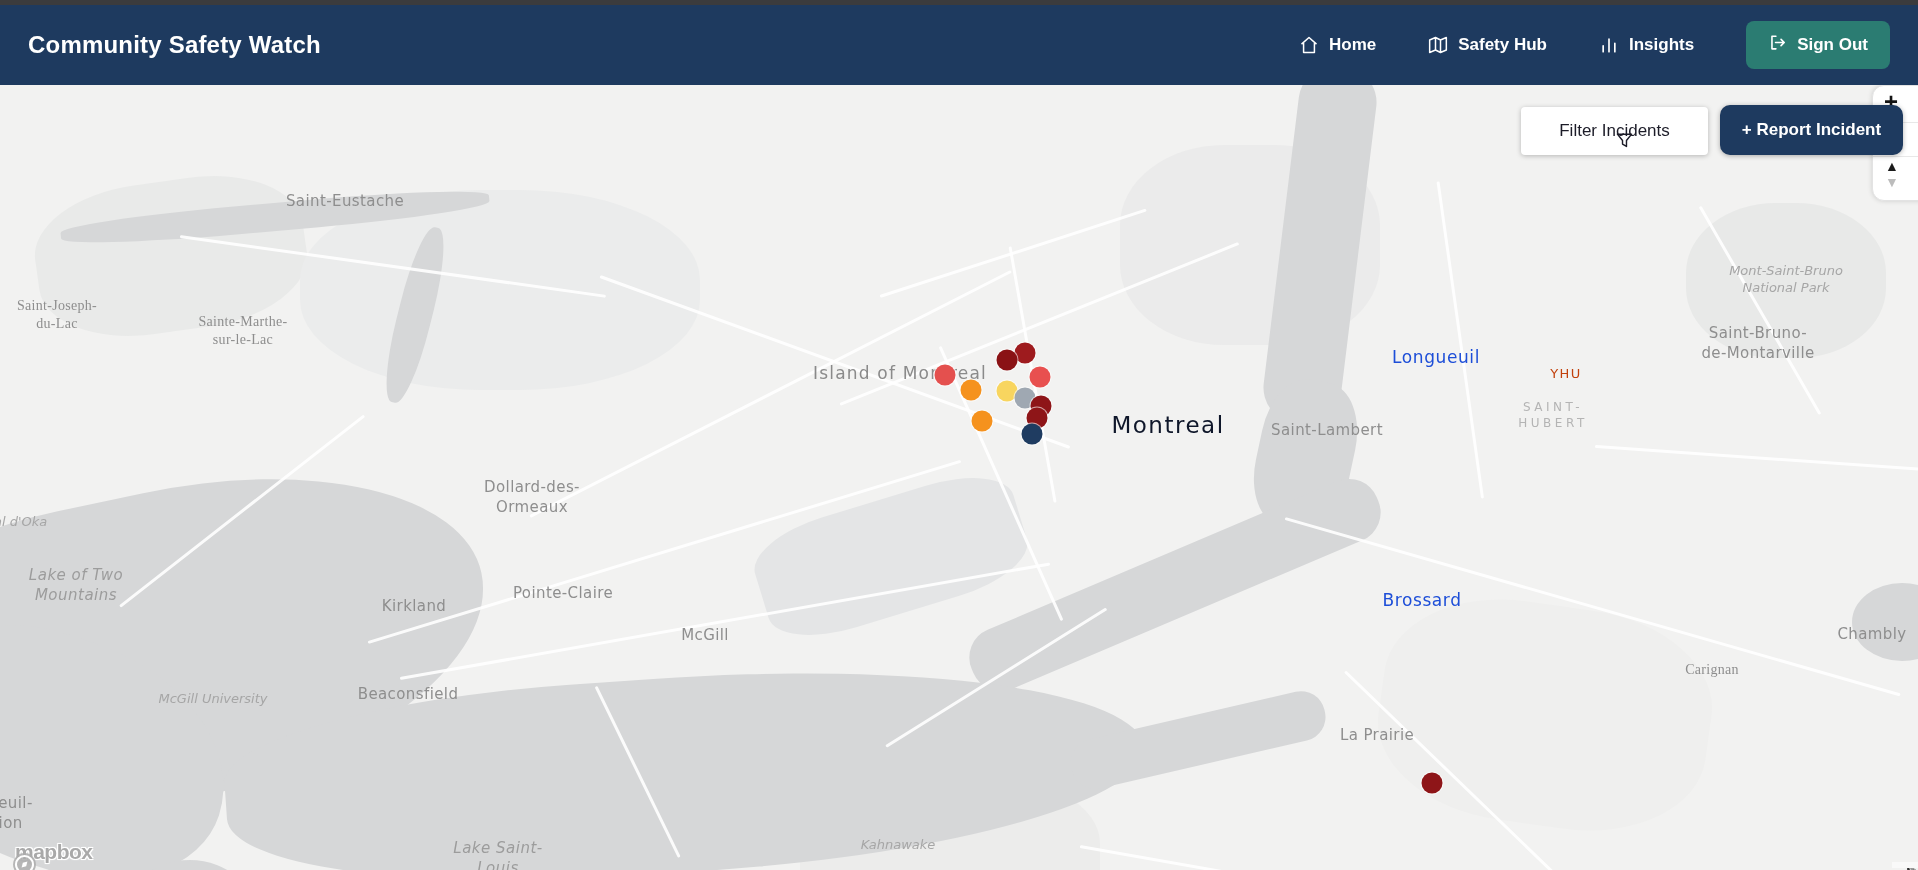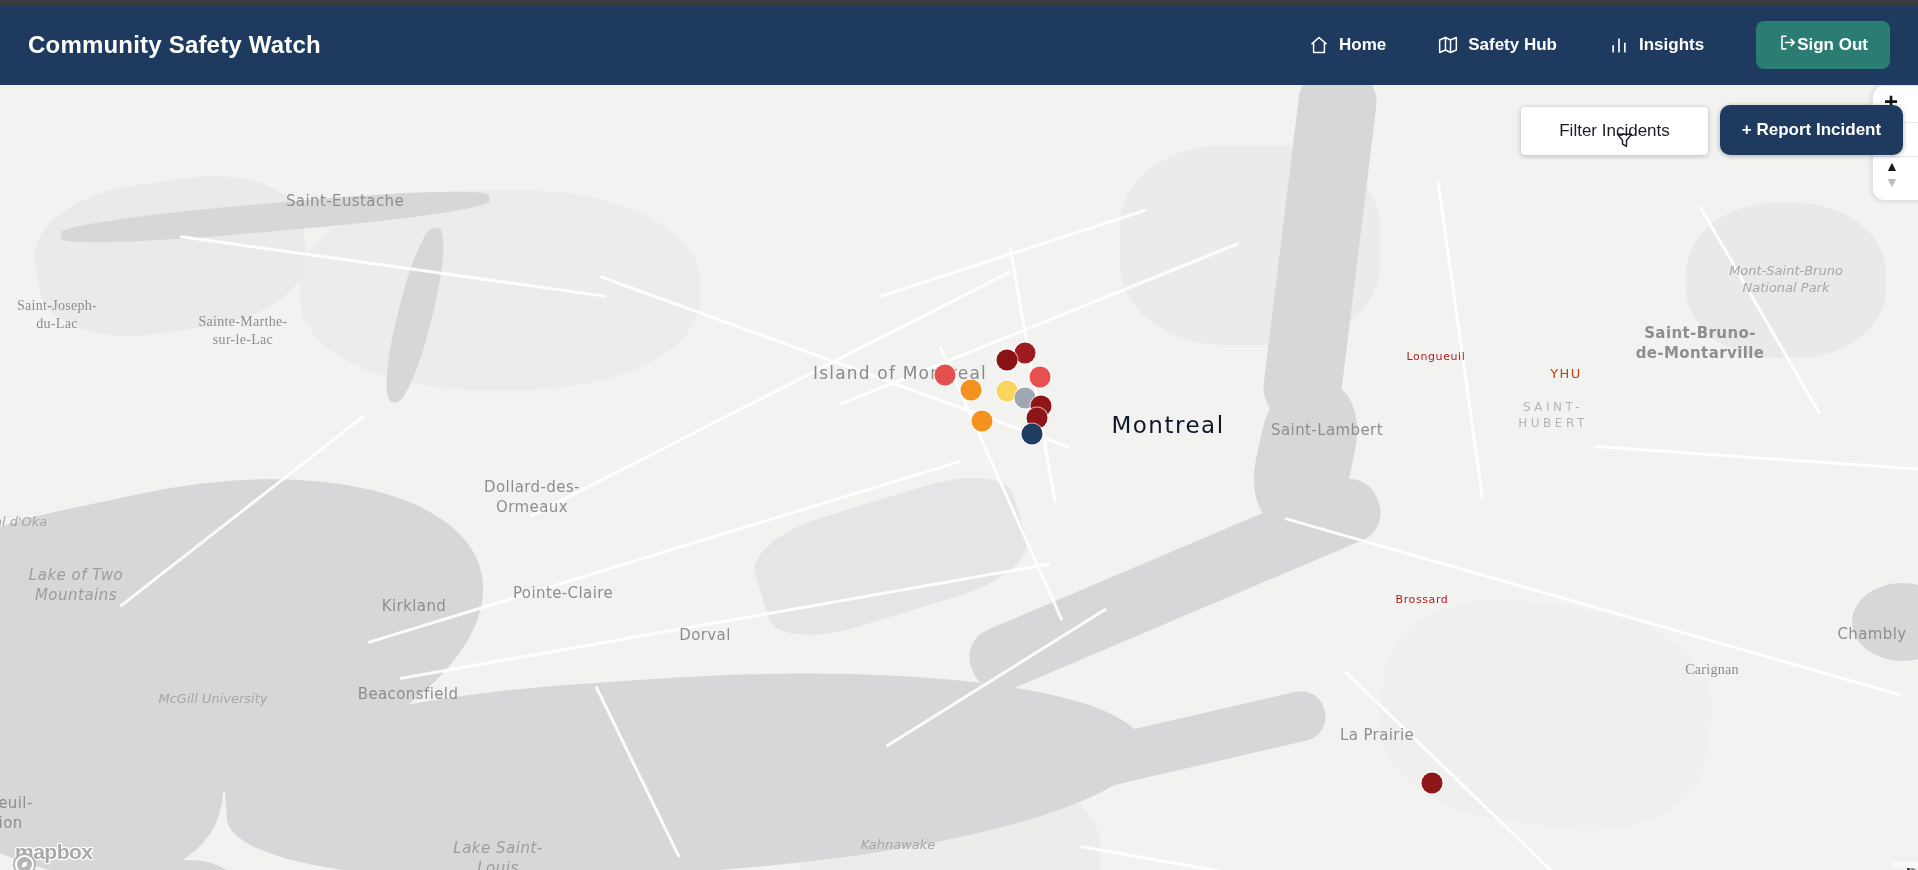--- a/index.html
+++ b/index.html
@@ -2,29 +2,29 @@
 <html><head>
 <meta charset="utf-8">
 <style>
   html,body{margin:0;padding:0;width:1918px;height:870px;overflow:hidden;font-family:"Liberation Sans",sans-serif;}
   .top-strip{position:absolute;left:0;top:0;width:1918px;height:5px;background:#3b3b3d;z-index:50;}
   .header{position:absolute;left:0;top:5px;width:1918px;height:80px;background:#1e3a5f;z-index:40;display:flex;align-items:center;justify-content:space-between;padding:0 28px;box-sizing:border-box;}
   .app-title{color:#fff;font-size:24px;font-weight:bold;letter-spacing:.2px;}
   .nav{display:flex;align-items:center;gap:52px;}
   .nav-item{display:flex;align-items:center;gap:10px;color:#fff;font-size:17px;font-weight:600;cursor:pointer;}
   .nav-item svg{display:block;}
-  .signout-btn{display:flex;align-items:center;background:#2b7c72;color:#fff;font-size:17px;font-weight:bold;border:none;border-radius:8px;padding:12px 22px;cursor:pointer;font-family:"Liberation Sans",sans-serif;}
+  .signout-btn{display:flex;align-items:center;gap:10px;background:#2b7c72;color:#fff;font-size:17px;font-weight:bold;border:none;border-radius:8px;padding:12px 22px;cursor:pointer;font-family:"Liberation Sans",sans-serif;}
   .map{position:absolute;left:0;top:85px;width:1918px;height:785px;background:#f2f2f1;overflow:hidden;}
   .map *{position:absolute;}
   .decor{z-index:1;}
   .road{background:#ffffff;height:3px;border-radius:2px;z-index:3;opacity:.9;}
   .map-label{z-index:4;transform:translate(-50%,-50%);color:#8e8e8e;white-space:pre-line;text-align:center;font-family:"DejaVu Sans",sans-serif;line-height:1.3;}
   .map-label.town{font-size:14px;letter-spacing:.3px;font-family:Liberation Serif, serif;}
   .map-label.city{font-size:15px;letter-spacing:.4px;}
-  .map-label.cityL{font-size:11px;letter-spacing:.6px;color:#b91c1c;}
+  .map-label.cityL{font-size:17px;letter-spacing:.6px;color:#1d4ed8;}
   .map-label.region{font-size:17px;letter-spacing:1.2px;color:#8a8a8a;}
   .map-label.big-city{font-size:23px;letter-spacing:1.5px;color:#0f172a;}
   .map-label.nature{font-style:italic;font-size:15px;color:#9c9c9c;letter-spacing:.5px;}
   .map-label.nature-sm{font-style:italic;font-size:13px;color:#a6a6a6;}
   .map-label.caps{font-size:12px;letter-spacing:3.5px;color:#b4b4b4;}
   .map-label.airport-code{font-size:13px;letter-spacing:1.5px;color:#c2410c;}
   .map-label.partial{transform:translate(0,-50%);text-align:left;}
   .marker{z-index:5;width:21px;height:21px;border-radius:50%;transform:translate(-50%,-50%);box-shadow:0 0 0 1px rgba(255,255,255,.6);cursor:pointer;}
   .map-toolbar-btn{z-index:7;display:flex;align-items:center;justify-content:center;gap:12px;box-sizing:border-box;cursor:pointer;font-family:"Liberation Sans",sans-serif;}
   .filter-btn{left:1521px;top:22px;width:187px;height:48px;background:#fff;border:none;border-radius:4px;box-shadow:0 1px 5px rgba(0,0,0,.25);font-size:17px;color:#1c1c28;}
@@ -129,31 +129,31 @@
 du-Lac</span>
       <span class="map-label town" style="left: 243px; top: 246px;">Sainte-Marthe-
 sur-le-Lac</span>
       <span class="map-label nature-sm partial" style="left: -6px; top: 437px;">al d'Oka</span>
       <span class="map-label nature" style="left: 76px; top: 500px;">Lake of Two
 Mountains</span>
       <span class="map-label city" style="left: 532px; top: 412px;">Dollard-des-
 Ormeaux</span>
       <span class="map-label city" style="left: 414px; top: 522px;">Kirkland</span>
       <span class="map-label city" style="left: 563px; top: 509px;">Pointe-Claire</span>
-      <span class="map-label city" style="left: 705px; top: 551px;">Dorval</span>
+      <span class="map-label city" style="left: 705px; top: 551px;">McGill</span>
       <span class="map-label city" style="left: 408px; top: 610px;">Beaconsfield</span>
       <span class="map-label nature-sm" style="left: 213px; top: 614px;">McGill University</span>
       <span class="map-label region" style="left: 900px; top: 288px;">Island of Montreal</span>
       <span class="map-label big-city" style="left: 1168px; top: 341px;">Montreal</span>
       <span class="map-label cityL" style="left: 1436px; top: 272px;">Longueuil</span>
       <span class="map-label airport-code" style="left: 1566px; top: 289px;">YHU</span>
       <span class="map-label caps" style="left: 1553px; top: 331px;">SAINT-
 HUBERT</span>
       <span class="map-label city" style="left: 1327px; top: 346px;">Saint-Lambert</span>
-      <span class="map-label city" style="left: 1700px; top: 258px; font-weight: bold;">Saint-Bruno-
+      <span class="map-label city" style="left: 1758px; top: 258px;">Saint-Bruno-
 de-Montarville</span>
       <span class="map-label nature-sm" style="left: 1786px; top: 195px;">Mont-Saint-Bruno
 National Park</span>
       <span class="map-label cityL" style="left: 1422px; top: 515px;">Brossard</span>
       <span class="map-label city" style="left: 1872px; top: 550px;">Chambly</span>
       <span class="map-label town" style="left: 1712px; top: 585px;">Carignan</span>
       <span class="map-label city" style="left: 1377px; top: 651px;">La Prairie</span>
       <span class="map-label nature-sm" style="left: 898px; top: 760px;">Kahnawake</span>
       <span class="map-label nature" style="left: 498px; top: 773px;">Lake Saint-
 Louis</span>

